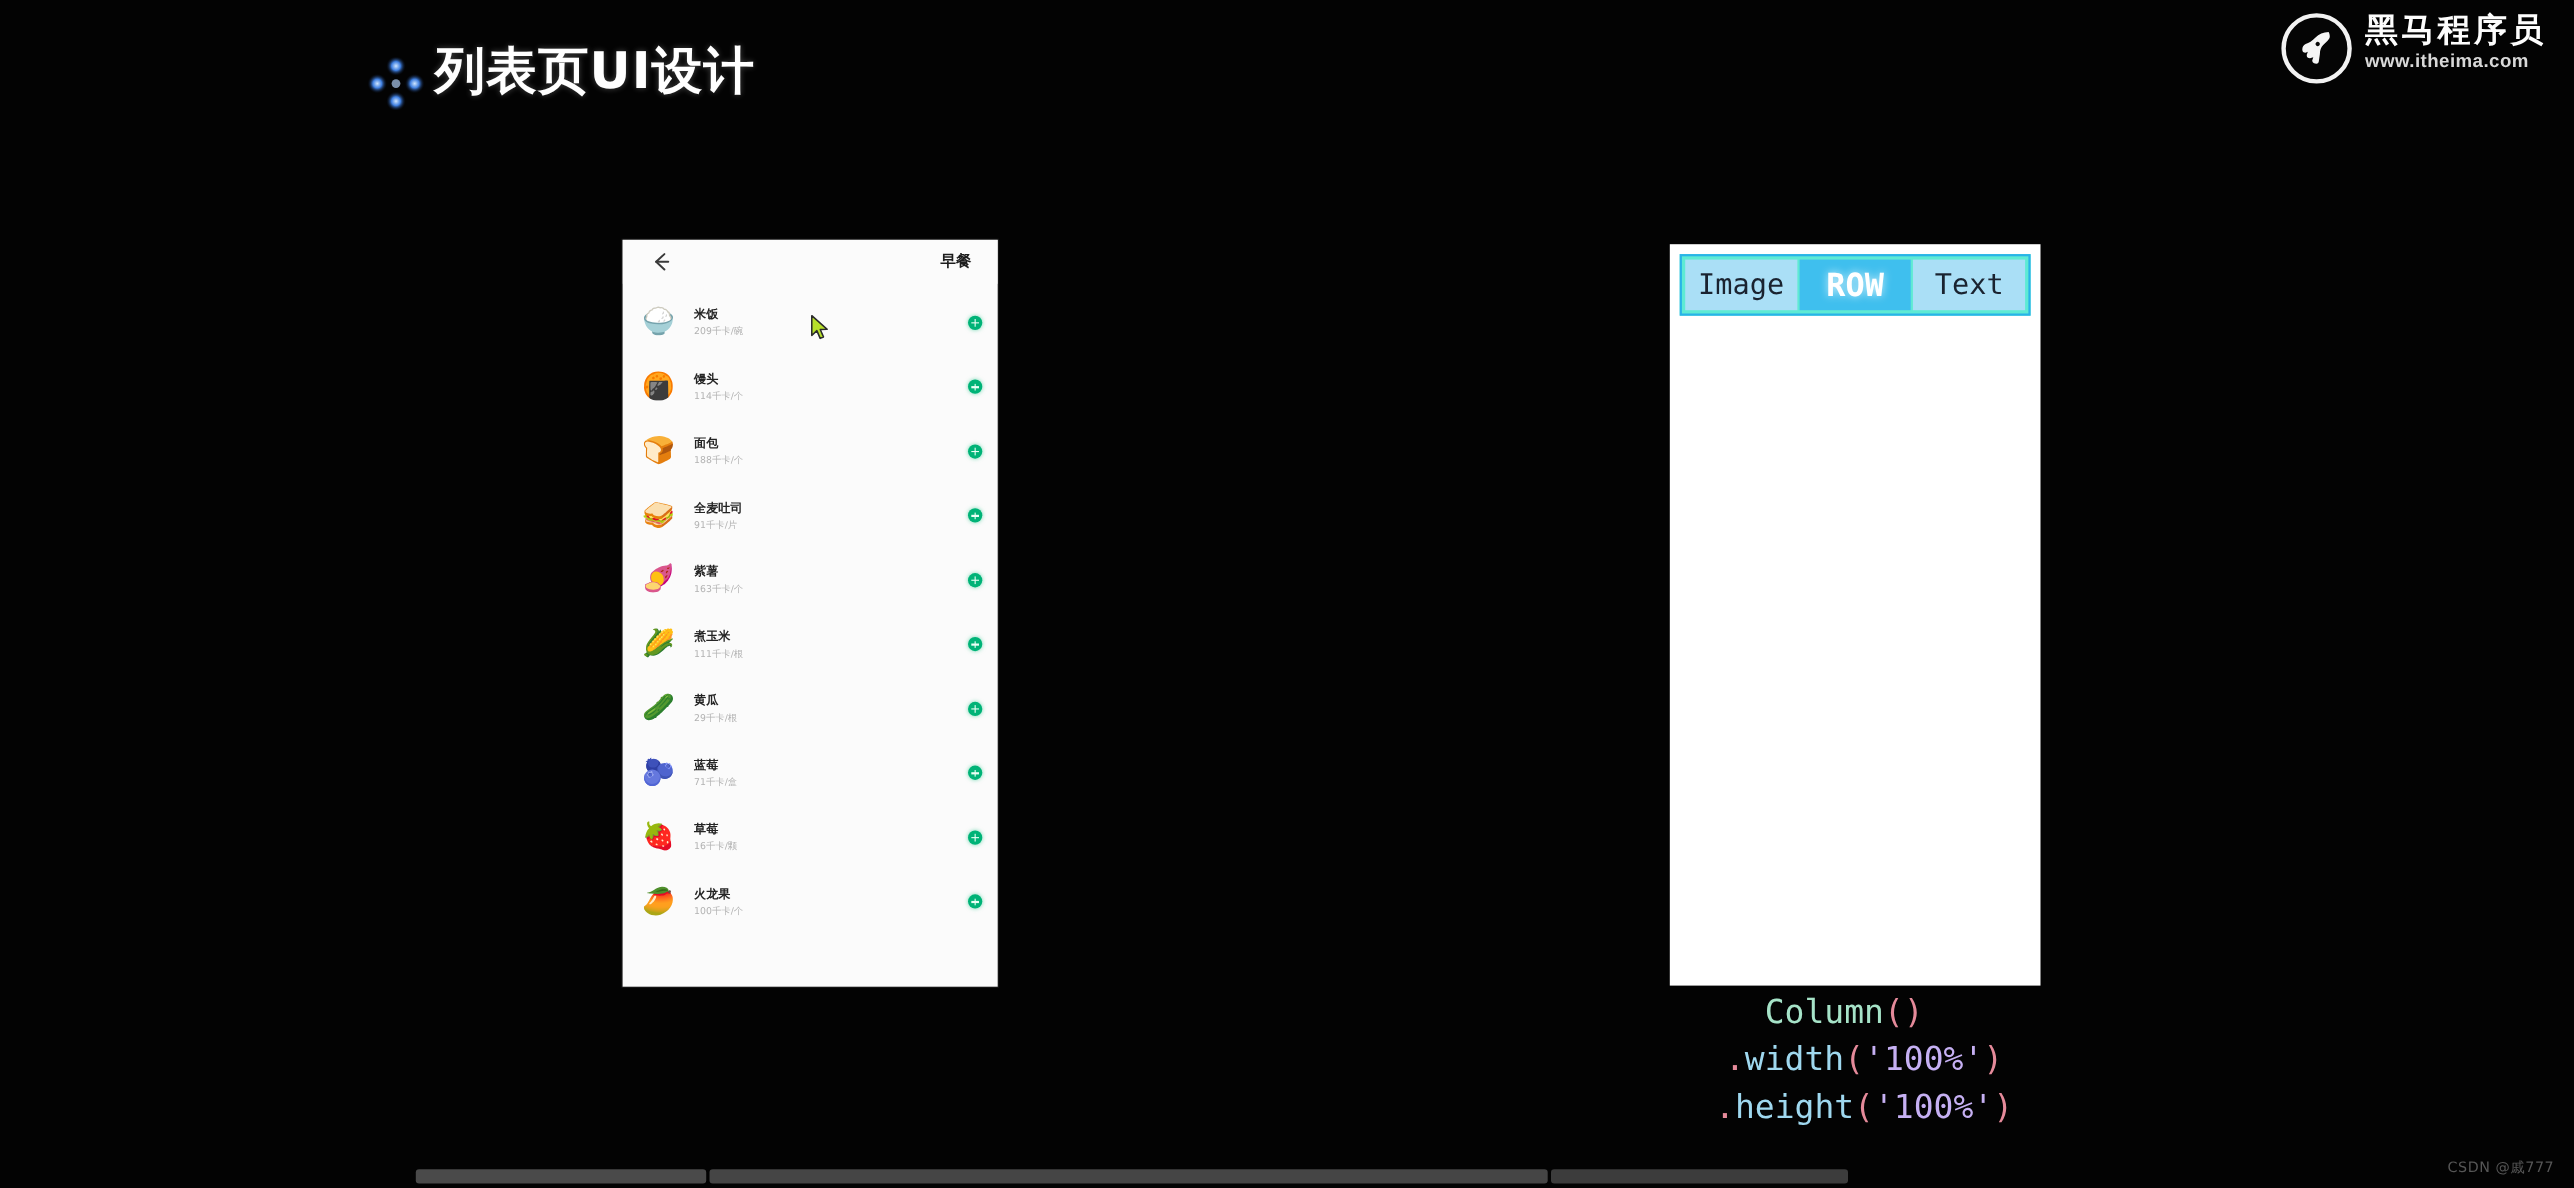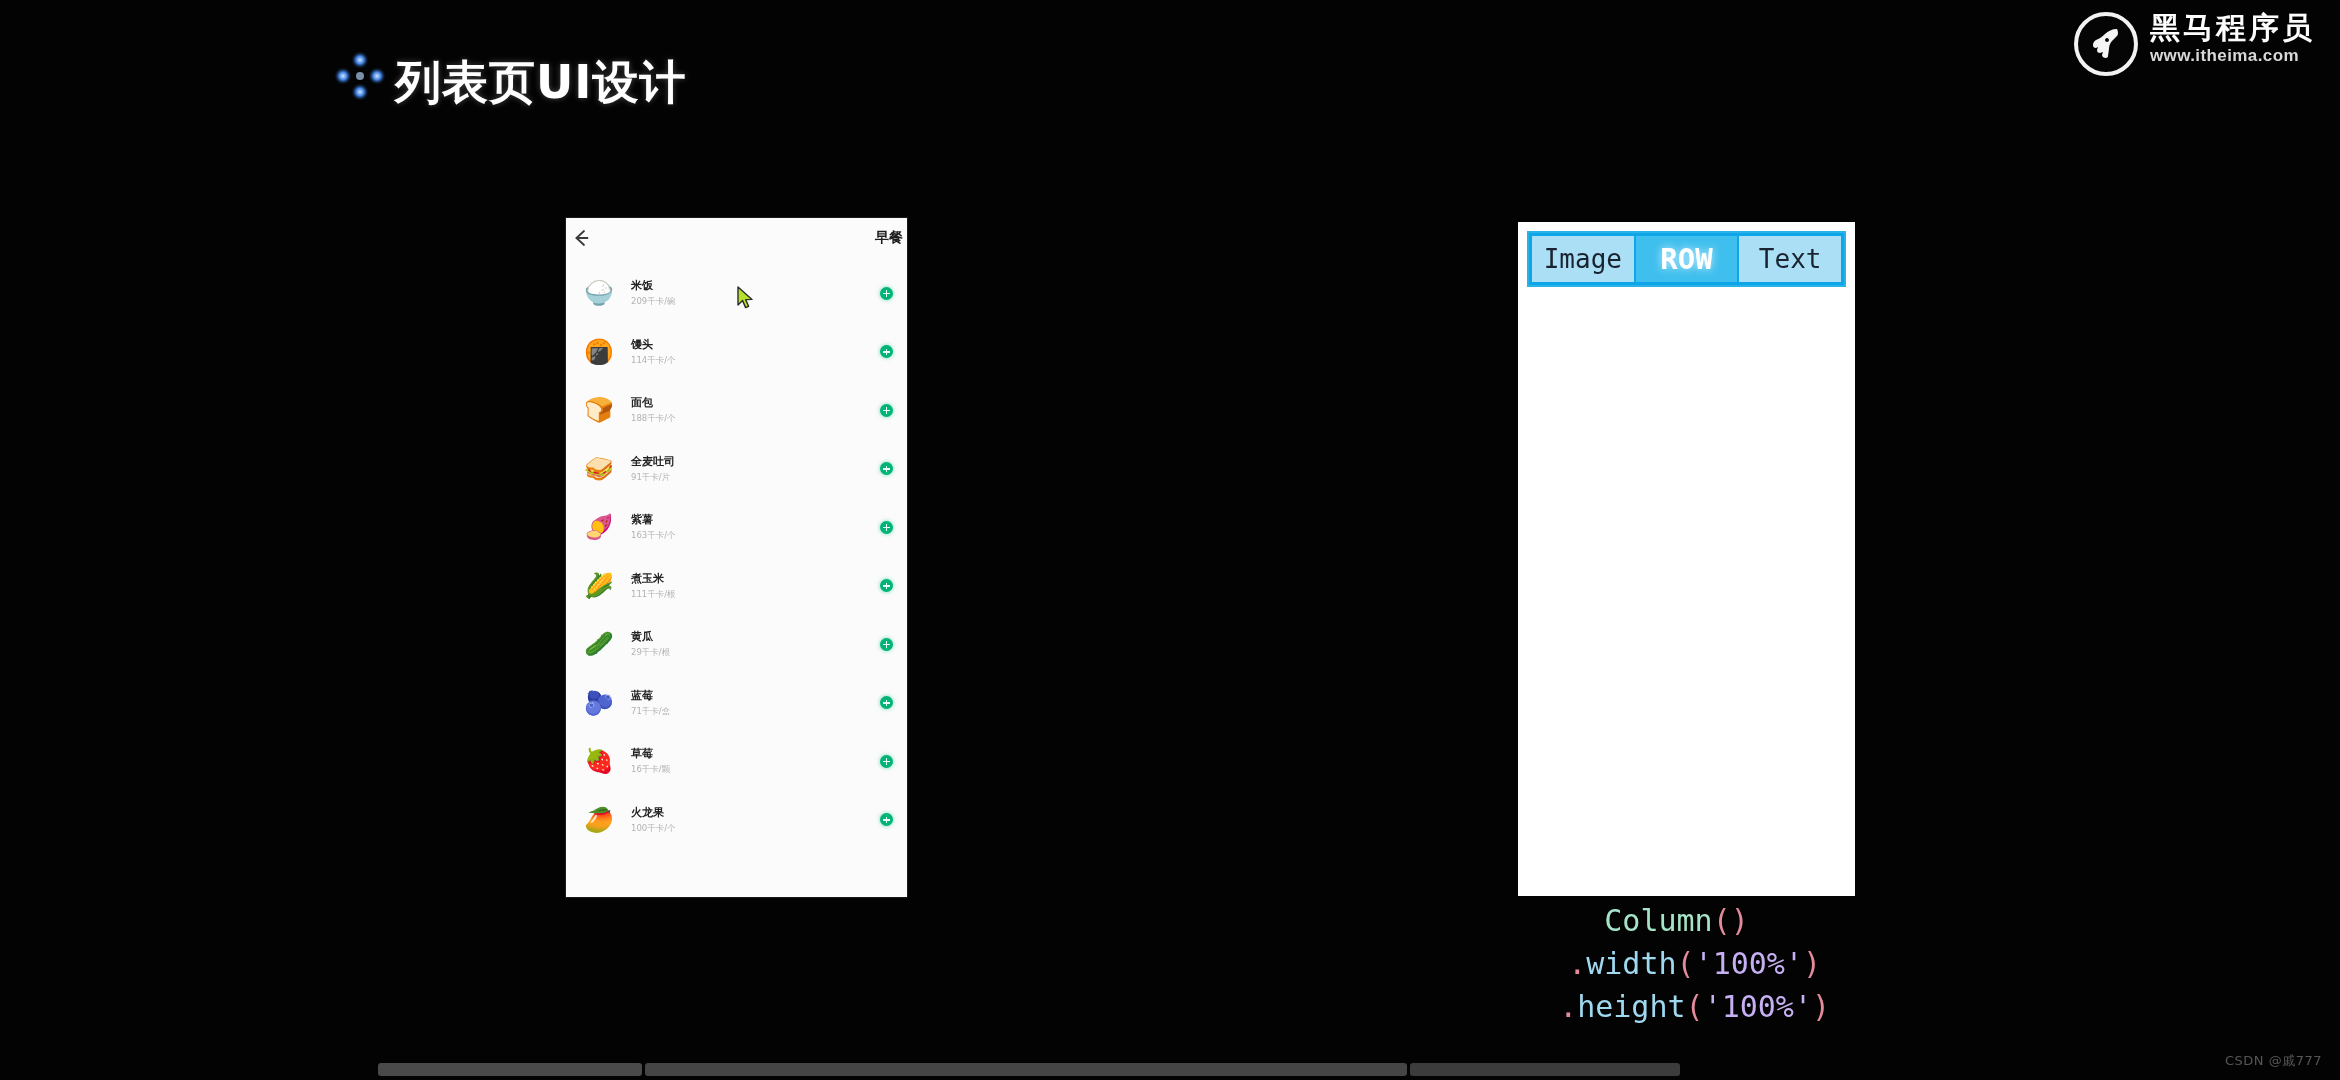--- a/index.html
+++ b/index.html
@@ -8,21 +8,21 @@
     width:2340px; height:1080px; position:relative; overflow:hidden;
     font-family:"Liberation Sans","DejaVu Sans",sans-serif;
     background:#030303;
   }
 
   
   #slide-title-icon {
     position:absolute; left:332px; top:52px; width:56px; height:48px;
   }
   #slide-title {
-    position:absolute; left:395px; top:52px;
+    position:absolute; left:395px; top:34px;
     font-size:46px; font-weight:bold; color:#ffffff; letter-spacing:1px;
     text-shadow:0 0 6px rgba(255,255,255,.28);
     font-family:"DejaVu Sans","Liberation Sans",sans-serif;
     white-space:nowrap;
   }
 
   
   #brand {
     position:absolute; right:25px; top:12px;
     display:flex; align-items:flex-start; gap:12px;
@@ -45,21 +45,21 @@
   }
 
   
   #phone {
     position:absolute; left:566px; top:218px; width:341px; height:679px;
     background:#fbfbfb; overflow:hidden;
     box-shadow:0 0 0 1px #1a1a1a;
   }
   #phone-topbar {
     height:40px; display:flex; align-items:center; justify-content:space-between;
-    padding:0 4px; background:#fbfbfb;text-align:right;
+    padding:0 24px; background:#fbfbfb;text-align:right;
   }
   #phone-back { width:22px; height:22px; }
   #phone-title {
     font-size:14px; font-weight:bold; color:#1d1d1d;
     font-family:"DejaVu Sans","Liberation Sans",sans-serif;
   }
   #phone-tabs {
     display:flex; align-items:flex-end; gap:13px;
     padding:8px 0 6px 29px; background:#fbfbfb;
   }
@@ -104,21 +104,21 @@
 
   #phone-cursor { position:absolute; left:170px; top:68px; width:20px; height:24px; }
 
   
   #diagram {
     position:absolute; left:1518px; top:222px; width:337px; height:674px;
     background:#ffffff; padding:9px;
     display:flex; flex-direction:column; gap:9px;
   }
   #row-box {
-    height:56px; background:#0ea5e9; border:2px solid #29b3e8;
+    height:56px; background:#5eead4; border:2px solid #29b3e8;
     display:flex; align-items:stretch; padding:3px; gap:2px;
   }
   .row-cell {
     flex:1 1 0; display:flex; align-items:center; justify-content:center;
     font-family:"DejaVu Sans Mono","Liberation Mono",monospace;
     font-size:26px; color:#1a2330; background:#aadff6;
   }
   .row-cell.mid {
     background:#3fbfee; color:#ffffff; font-weight:bold;
     text-shadow:0 0 8px rgba(255,255,255,.75);

